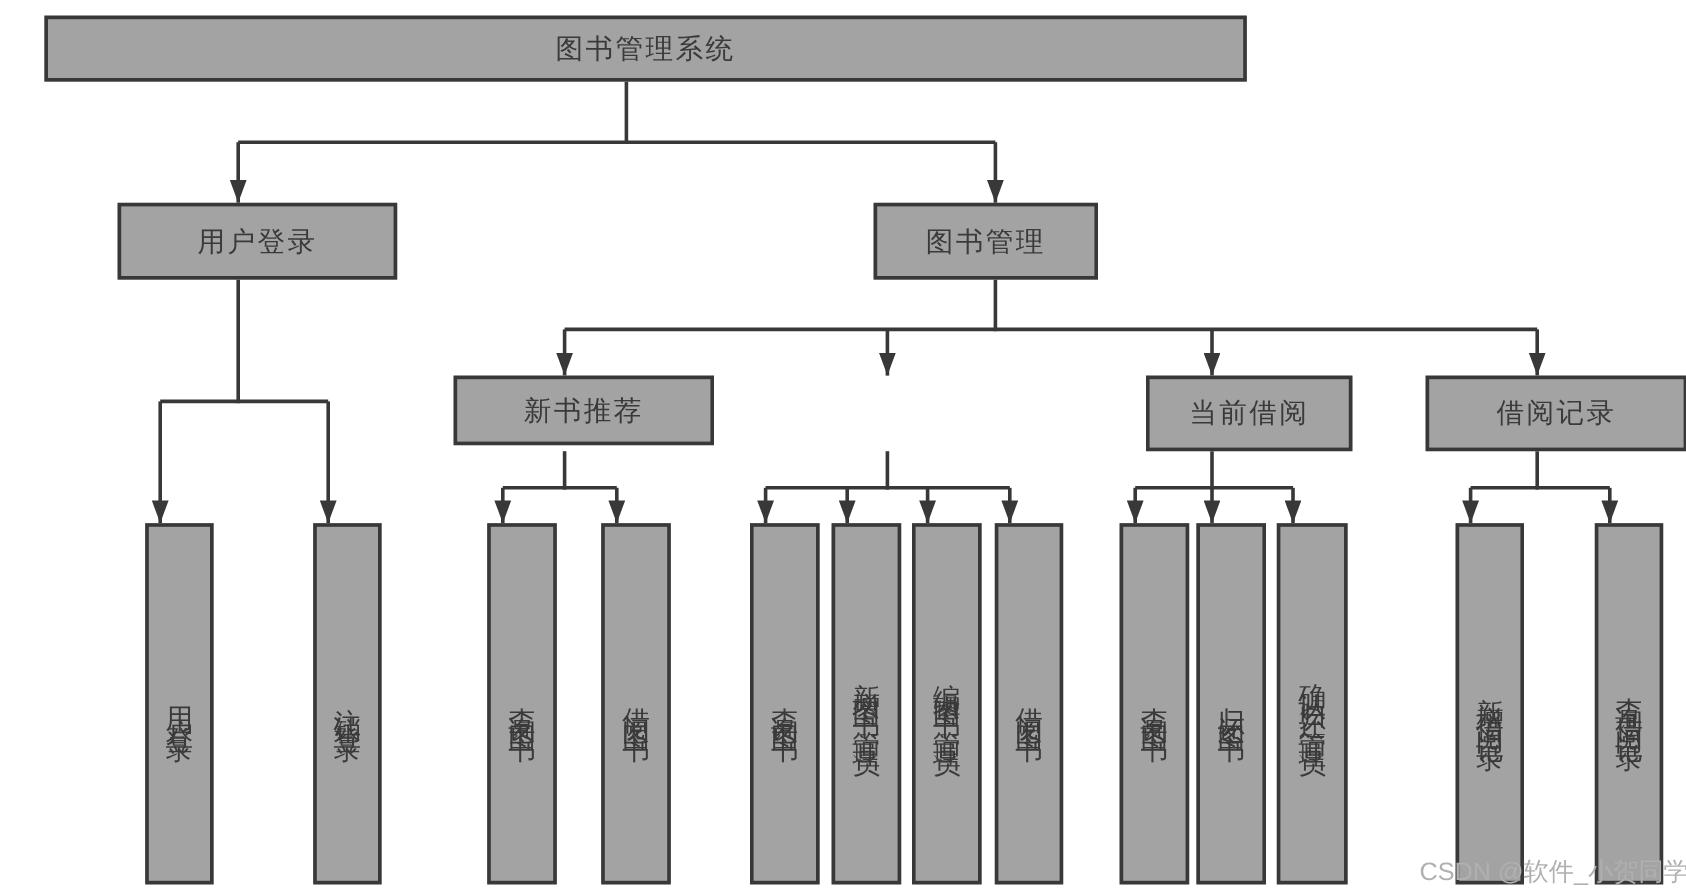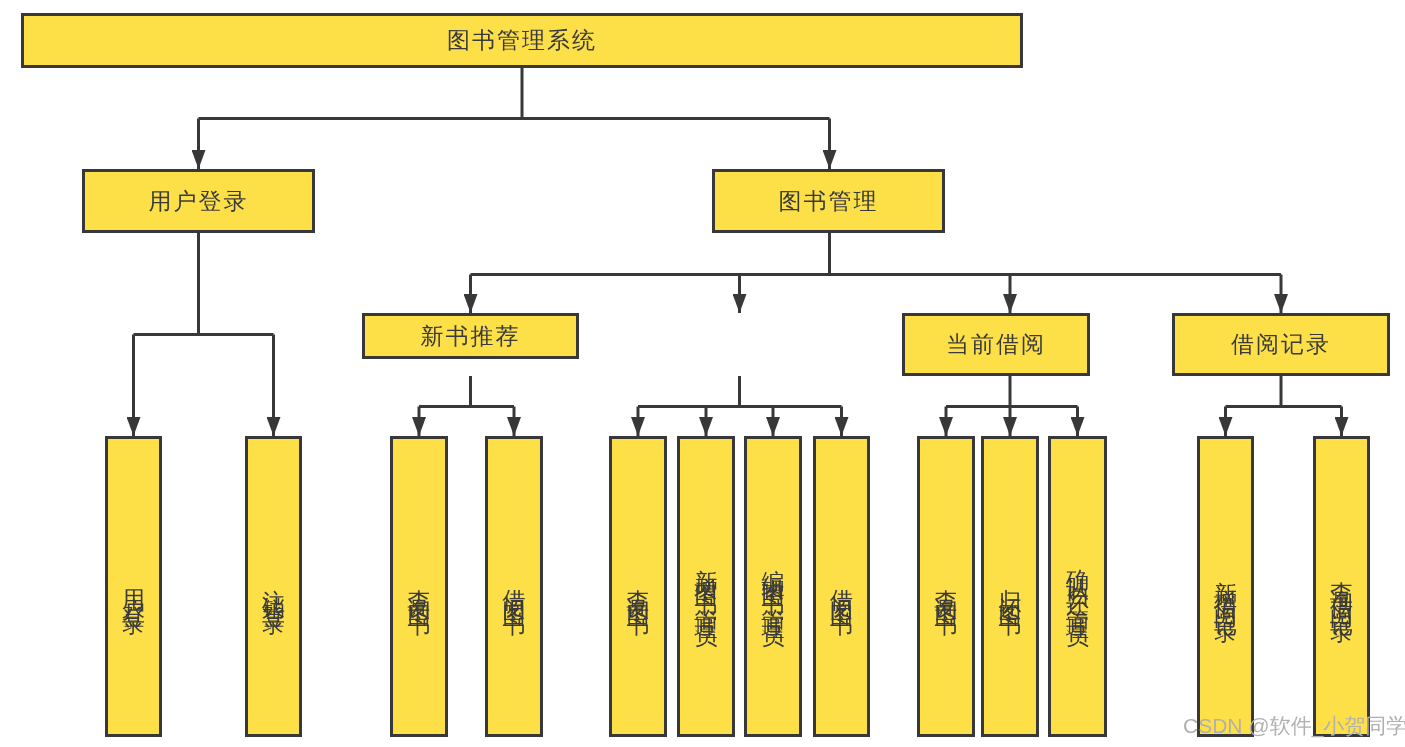--- a/index.html
+++ b/index.html
@@ -9,24 +9,25 @@
     height: 747px;
     background: #ffffff;
     font-family: "Liberation Sans", sans-serif;
     overflow: hidden;
   }
   svg.wires { position: absolute; left: 0; top: 0; width: 1405px; height: 747px; }
   .box, .vbox {
     position: absolute;
     box-sizing: border-box;
     border: 3px solid #383838;
-    background: #fde047;
+    background: #a3a3a3;
     display: flex;
     align-items: center;
     justify-content: center;
+    margin-left: 16px;
   }
   .lbl {
     font-size: 23px;
     color: #3a3a3a;
     letter-spacing: 2px;
     white-space: nowrap;
   }
   .vlbl {
     writing-mode: vertical-rl;
     text-orientation: mixed;
@@ -106,28 +107,28 @@
     </g>
   </svg>
 
   <div class="box" style="left:21px;top:13px;width:1002px;height:55px">
     <span class="lbl">图书管理系统</span>
   </div>
 
   <div class="box" style="left:82px;top:169px;width:233px;height:64px">
     <span class="lbl">用户登录</span>
   </div>
-  <div class="box" style="left:712px;top:169px;width:233px;height:64px">
+  <div class="box" style="left:712px;top:169px;width:187px;height:64px">
     <span class="lbl">图书管理</span>
   </div>
 
-  <div class="box" style="left:362px;top:313px;width:217px;height:46px">
+  <div class="box" style="left:362px;top:313px;width:217px;height:58px">
     <span class="lbl">新书推荐</span>
   </div>
-  <div class="box" style="left:902px;top:313px;width:188px;height:63px">
+  <div class="box" style="left:939px;top:313px;width:172px;height:63px">
     <span class="lbl">当前借阅</span>
   </div>
   <div class="box" style="left:1172px;top:313px;width:218px;height:63px">
     <span class="lbl">借阅记录</span>
   </div>
 
   <div class="vbox" style="left:105px;top:436px;width:57px;height:301px">
     <span class="vlbl">用户登录</span>
   </div>
   <div class="vbox" style="left:245px;top:436px;width:57px;height:301px">

